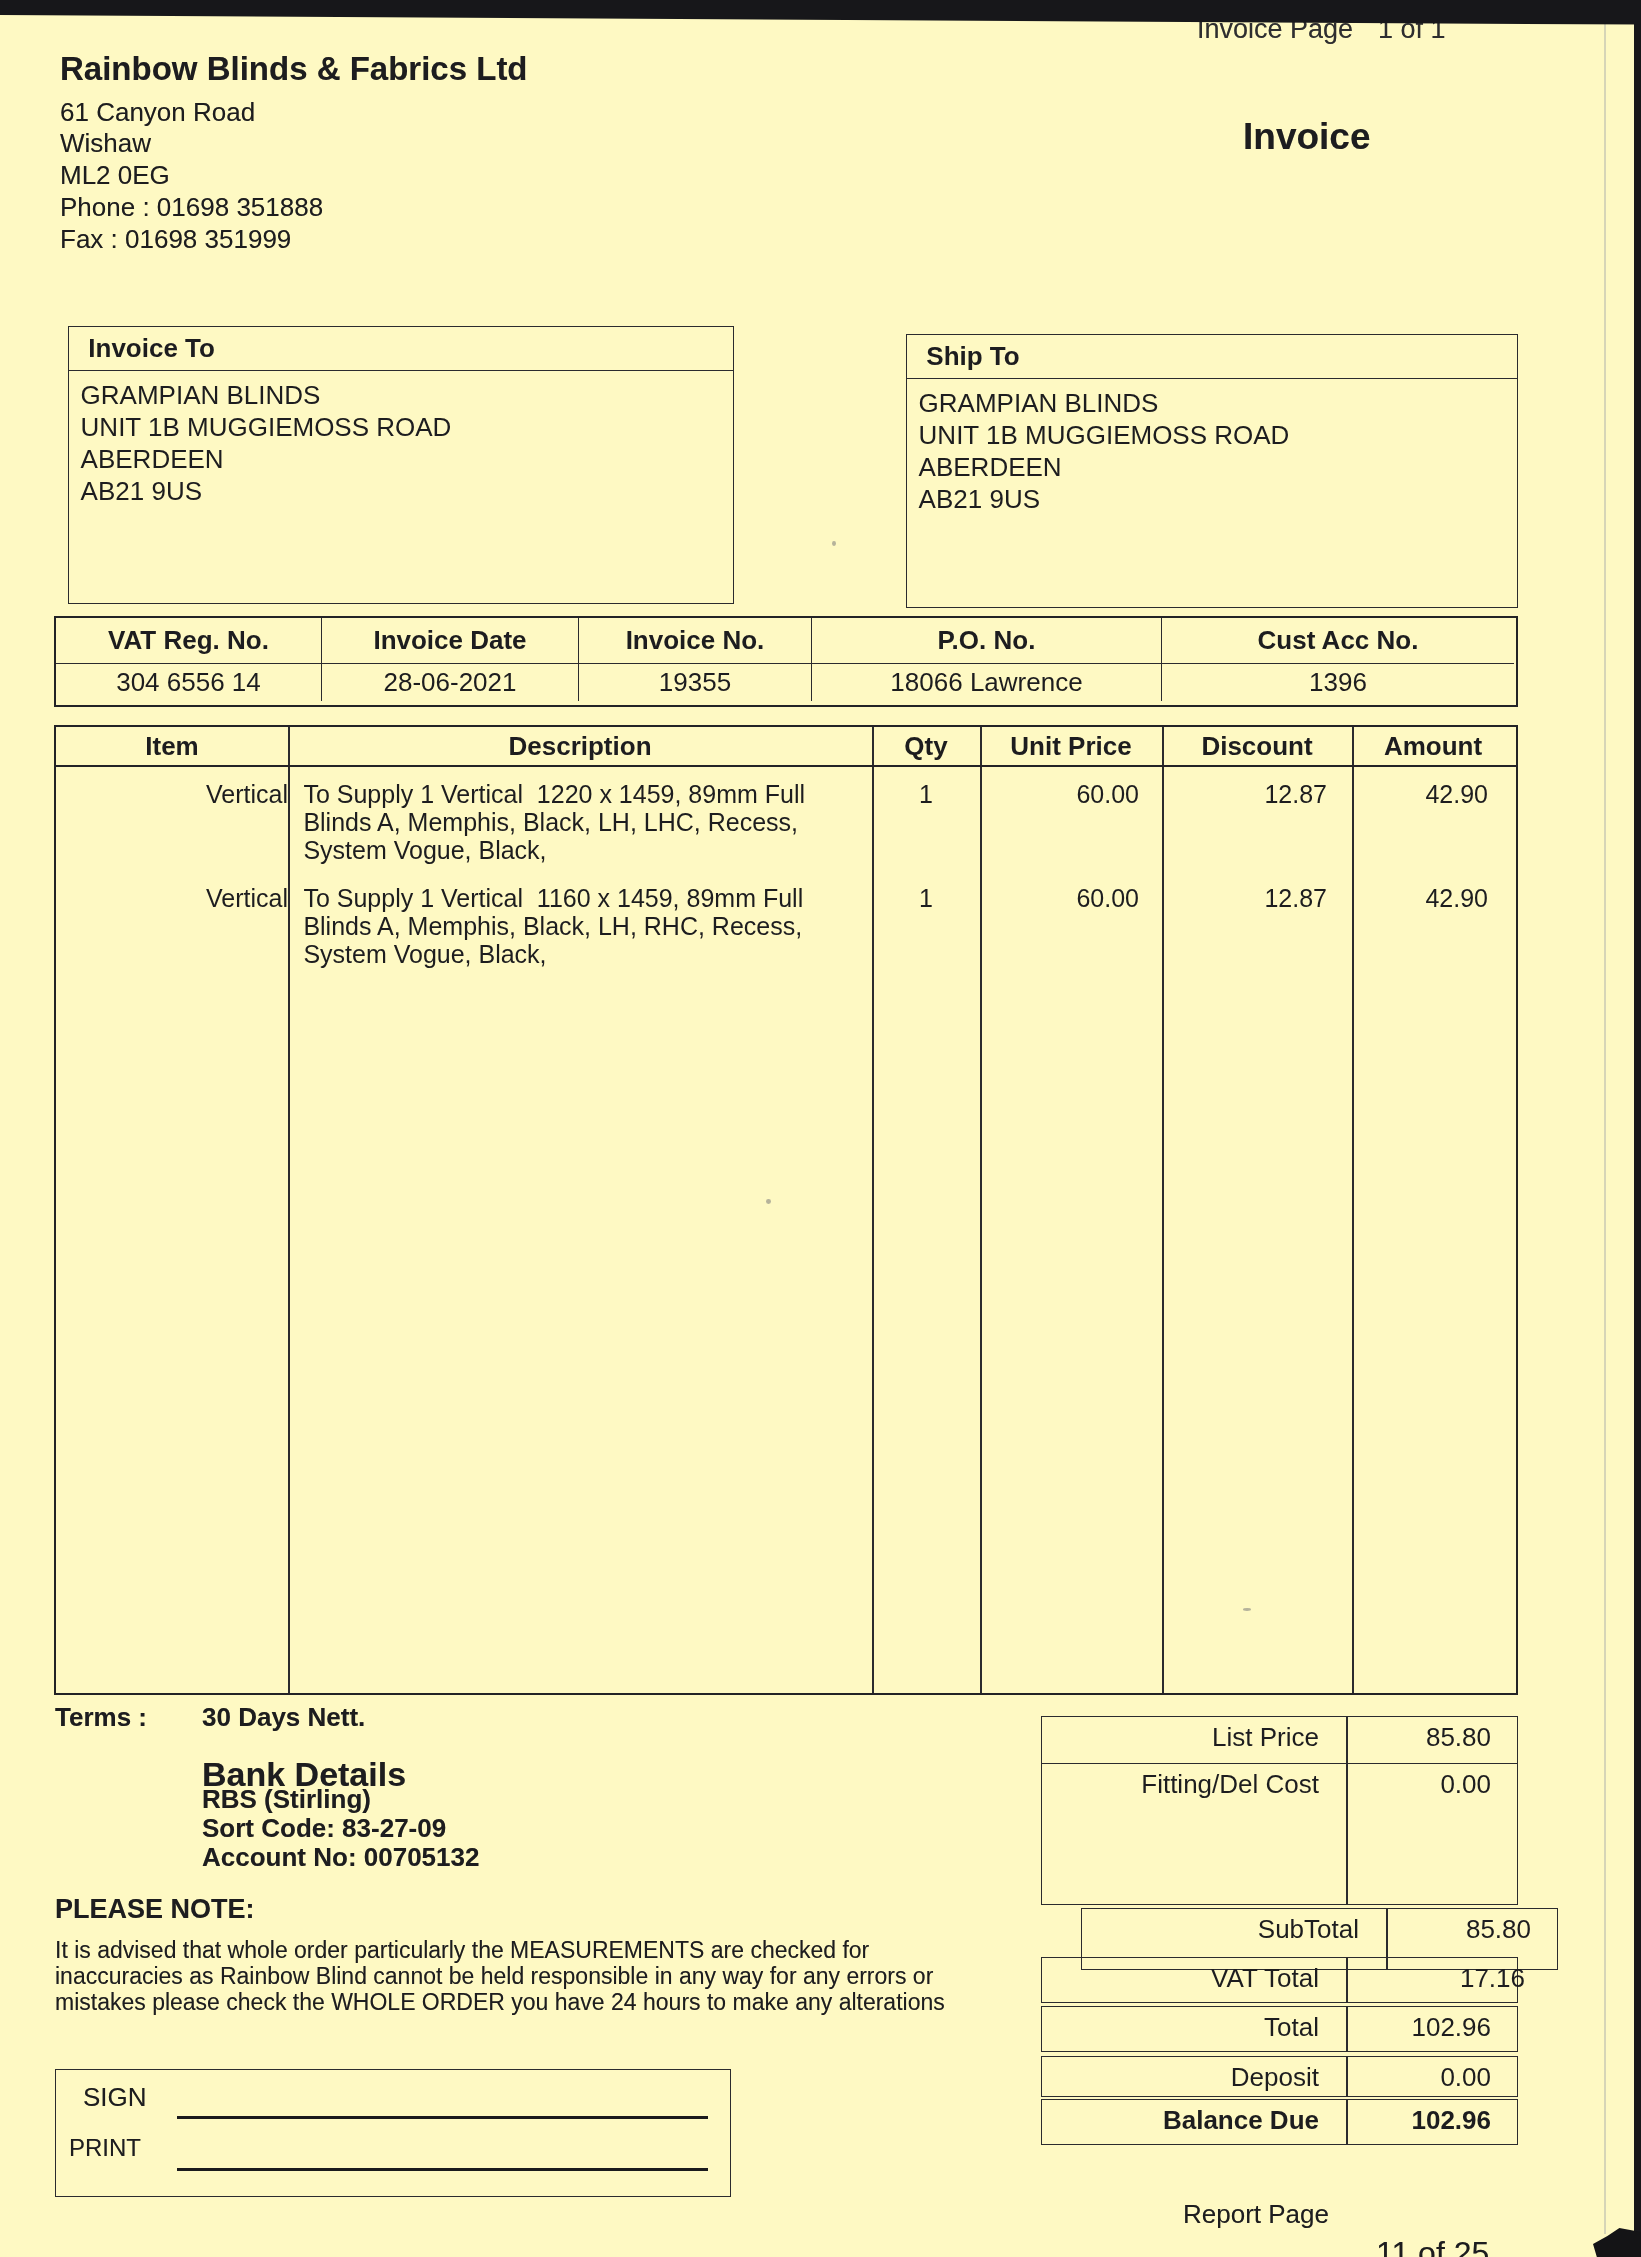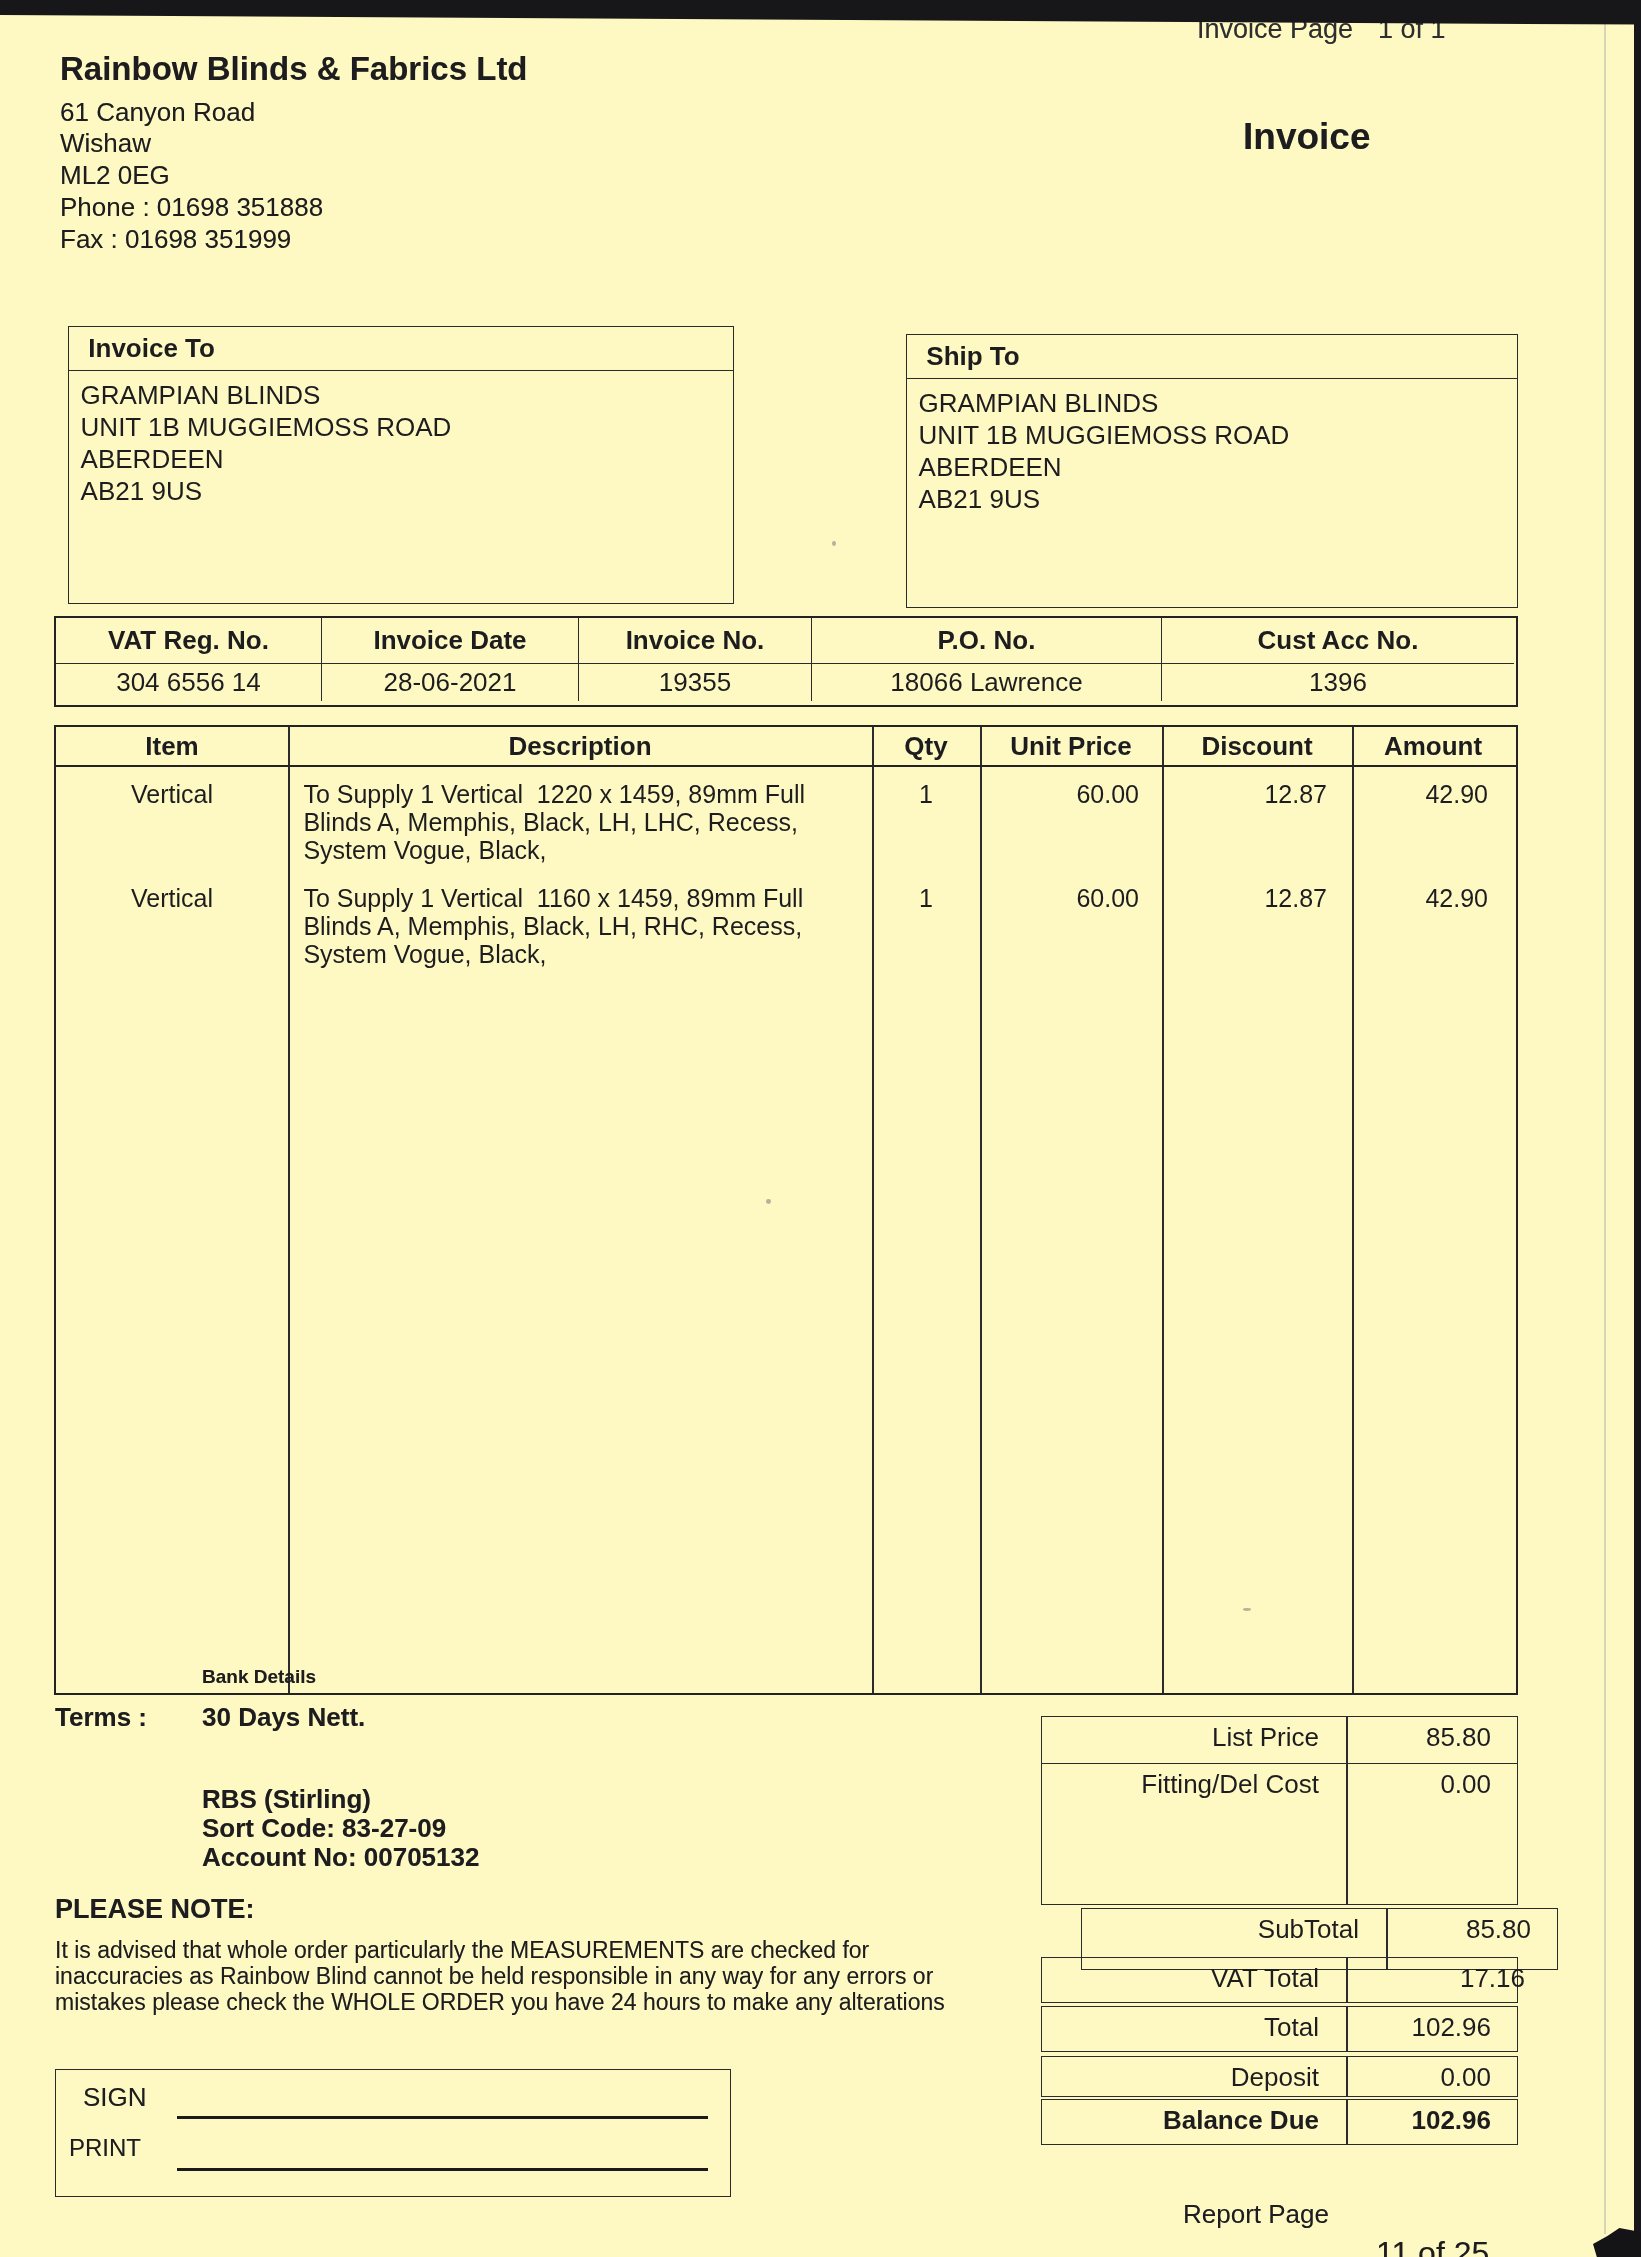--- a/index.html
+++ b/index.html
@@ -20,21 +20,21 @@
   .meta-table .th{font-weight:700; font-size:26px; display:flex; align-items:center; justify-content:center; border-bottom:1.9px solid #2b2b2e; border-right:1.9px solid #2b2b2e;}
   .meta-table .th:nth-child(5){border-right:none;}
   .meta-table .td{font-size:26px; display:flex; align-items:center; justify-content:center; border-right:1.9px solid #2b2b2e;}
   .meta-table .td:last-child{border-right:none;}
 
   .items-table{position:absolute; left:54px; top:725px; width:1464px; height:970px; border:2.9px solid #232326; box-sizing:border-box;}
   .items-header{position:absolute; left:0; top:0; width:100%; height:40px; border-bottom:2.9px solid #232326; box-sizing:border-box; display:grid; grid-template-columns:232px 584px 108px 182px 190px 162px;}
   .items-header div{font-weight:700; font-size:26px; display:flex; align-items:center; justify-content:center;}
   .col-sep{position:absolute; top:0; width:1.9px; height:100%; background:#2b2b2e;}
   .item-row{position:absolute; left:0; width:100%; display:grid; grid-template-columns:232px 584px 108px 182px 190px 162px; font-size:25px; line-height:28px;}
-  .item-row .c-item{text-align:center;}
+  .item-row .c-item{text-align:right;}
   .item-row .c-desc{padding-left:15.4px; padding-right:21px;}
   .item-row .c-desc div{white-space:pre;}
   .item-row .c-qty{text-align:center;}
   .item-row .c-price{text-align:right; padding-right:23px;}
   .item-row .c-disc{text-align:right; padding-right:25px;}
   .item-row .c-amt{text-align:right; padding-right:26px;}
 
   .tot-box{position:absolute; left:1041px; width:477px; border:1.9px solid #2b2b2e; box-sizing:border-box;}
   .tot-row{position:relative; display:grid; grid-template-columns:306px 167px;}
   .tot-row .lab{text-align:right; padding:4.8px 29px 0 0; font-size:26px;}
@@ -146,21 +146,21 @@
       <div class="c-qty">1</div>
       <div class="c-price">60.00</div>
       <div class="c-disc">12.87</div>
       <div class="c-amt">42.90</div>
     </div>
   </div>
 
   <div class="t b" style="left:55px; top:1702px; font-size:26px;">Terms :</div>
   <div class="t b" style="left:202px; top:1702px; font-size:26px;">30 Days Nett.</div>
 
-  <div class="t b" style="left:202px; top:1666px; font-size:19px;">Bank Details</div>
+  <div class="t b" style="left:202px; top:1755px; font-size:34px;">Bank Details</div>
   <div class="t b" style="left:202px; top:1784px; font-size:26px;">RBS (Stirling)</div>
   <div class="t b" style="left:202px; top:1813px; font-size:26px;">Sort Code: 83-27-09</div>
   <div class="t b" style="left:202px; top:1842px; font-size:26px;">Account No: 00705132</div>
 
   <div class="t b" style="left:55px; top:1894px; font-size:27px;">PLEASE NOTE:</div>
   <div class="t" style="left:55px; top:1937px; font-size:23px;">It is advised that whole order particularly the MEASUREMENTS are checked for</div>
   <div class="t" style="left:55px; top:1963px; font-size:23px;">inaccuracies as Rainbow Blind cannot be held responsible in any way for any errors or</div>
   <div class="t" style="left:55px; top:1989px; font-size:23px;">mistakes please check the WHOLE ORDER you have 24 hours to make any alterations</div>
 
   <div class="tot-box" style="top:1716px; height:189px;">

